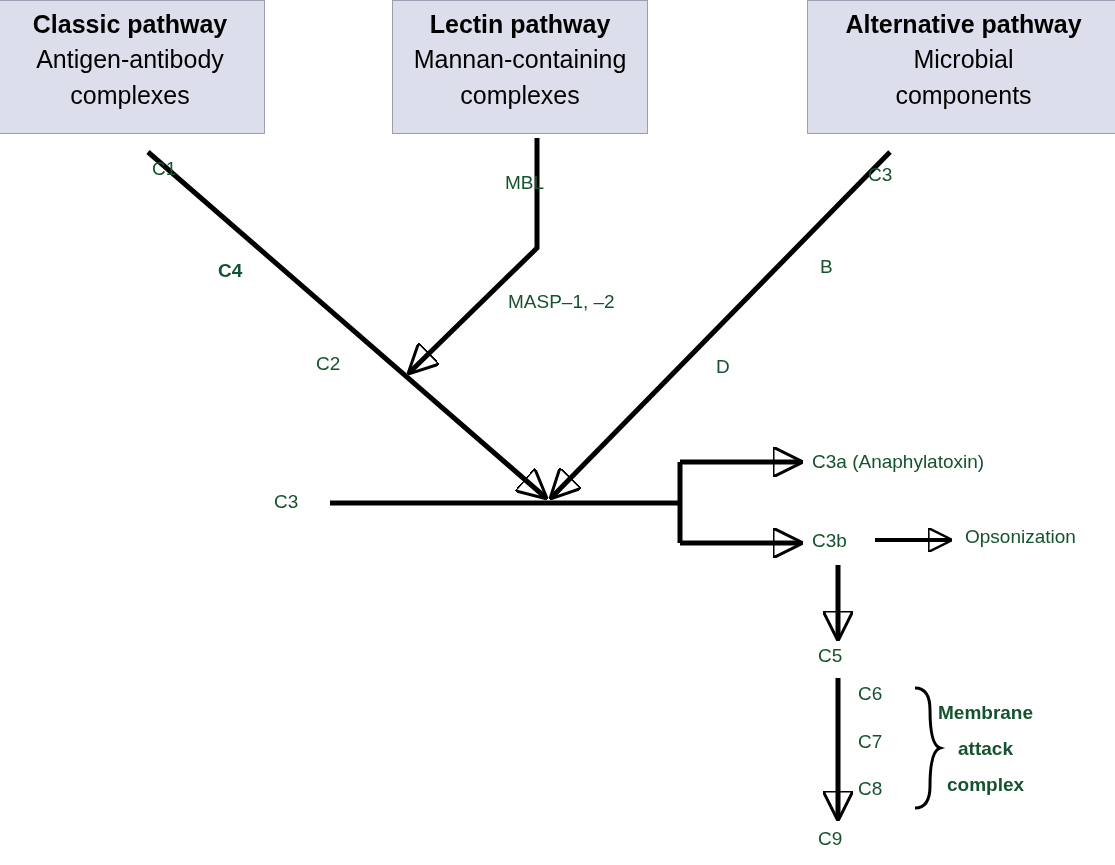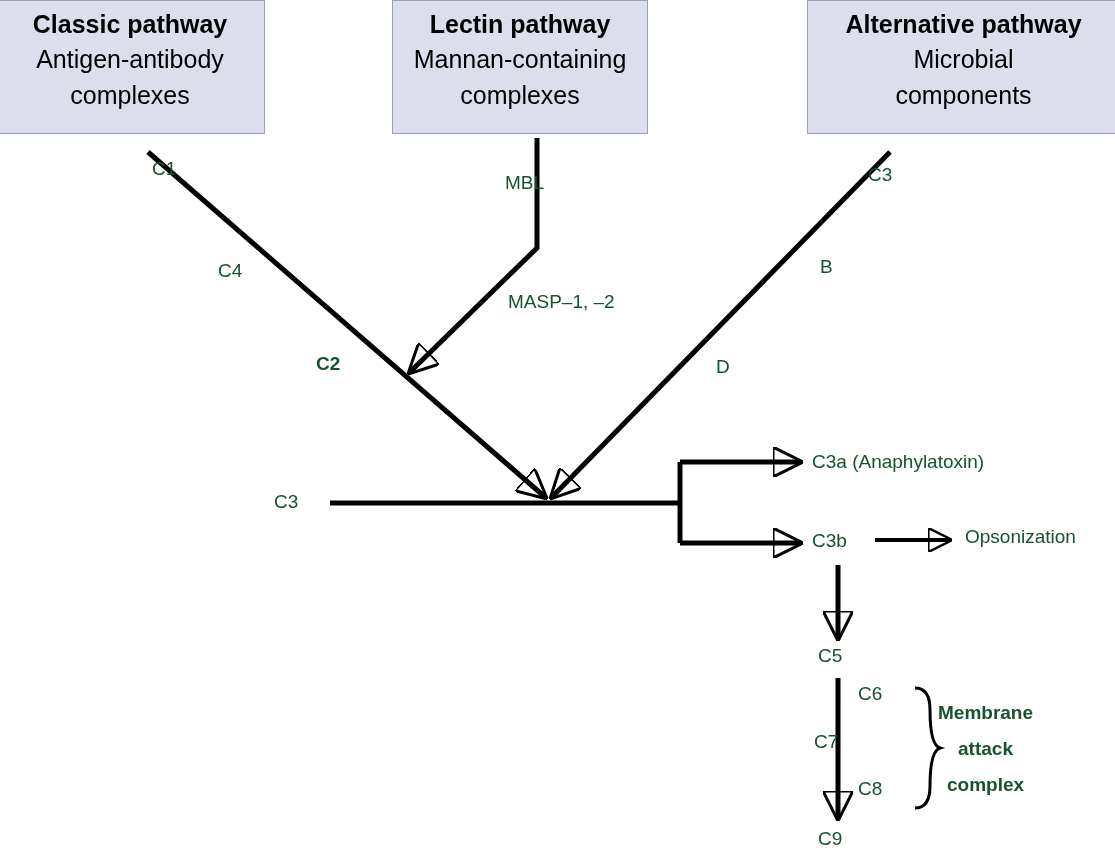--- a/index.html
+++ b/index.html
@@ -106,23 +106,23 @@
   </div>
 
   <div class="box" style="left:807px; top:0px; width:313px; height:134px;">
     <span class="title">Alternative pathway</span>
     <span class="sub">Microbial
 components</span>
   </div>
 
   <div class="lbl" style="left:152px; top:155px;">C1</div>
 
-  <div class="lbl" style="left:218px; top:257px;">C4</div>
+  <div class="lbl" style="left:218px; top:257px;font-weight:bold;">C4</div>
 
-  <div class="lbl" style="left:316px; top:350px;font-weight:bold;">C2</div>
+  <div class="lbl" style="left:316px; top:350px;">C2</div>
 
   <div class="lbl" style="left:505px; top:169px;">MBL</div>
 
   <div class="lbl" style="left:508px; top:288px;">MASP–1, –2</div>
 
   <div class="lbl" style="left:868px; top:161px;">C3</div>
 
   <div class="lbl" style="left:820px; top:253px;">B</div>
 
   <div class="lbl" style="left:716px; top:353px;">D</div>
@@ -132,21 +132,21 @@
   <div class="lbl" style="left:812px; top:448px;">C3a (Anaphylatoxin)</div>
 
   <div class="lbl" style="left:812px; top:527px;">C3b</div>
 
   <div class="lbl" style="left:965px; top:523px;">Opsonization</div>
 
   <div class="lbl" style="left:818px; top:642px;">C5</div>
 
   <div class="lbl" style="left:858px; top:680px;">C6</div>
 
-  <div class="lbl" style="left:814px; top:728px;">C7</div>
+  <div class="lbl" style="left:858px; top:728px;">C7</div>
 
   <div class="lbl" style="left:858px; top:775px;">C8</div>
 
   <div class="lbl" style="left:818px; top:825px;">C9</div>
 
   <div class="lbl" style="left:938px; top:695px; text-align:center; line-height:36px;font-weight:bold;">Membrane
 attack
 complex</div>
 
 </div>

